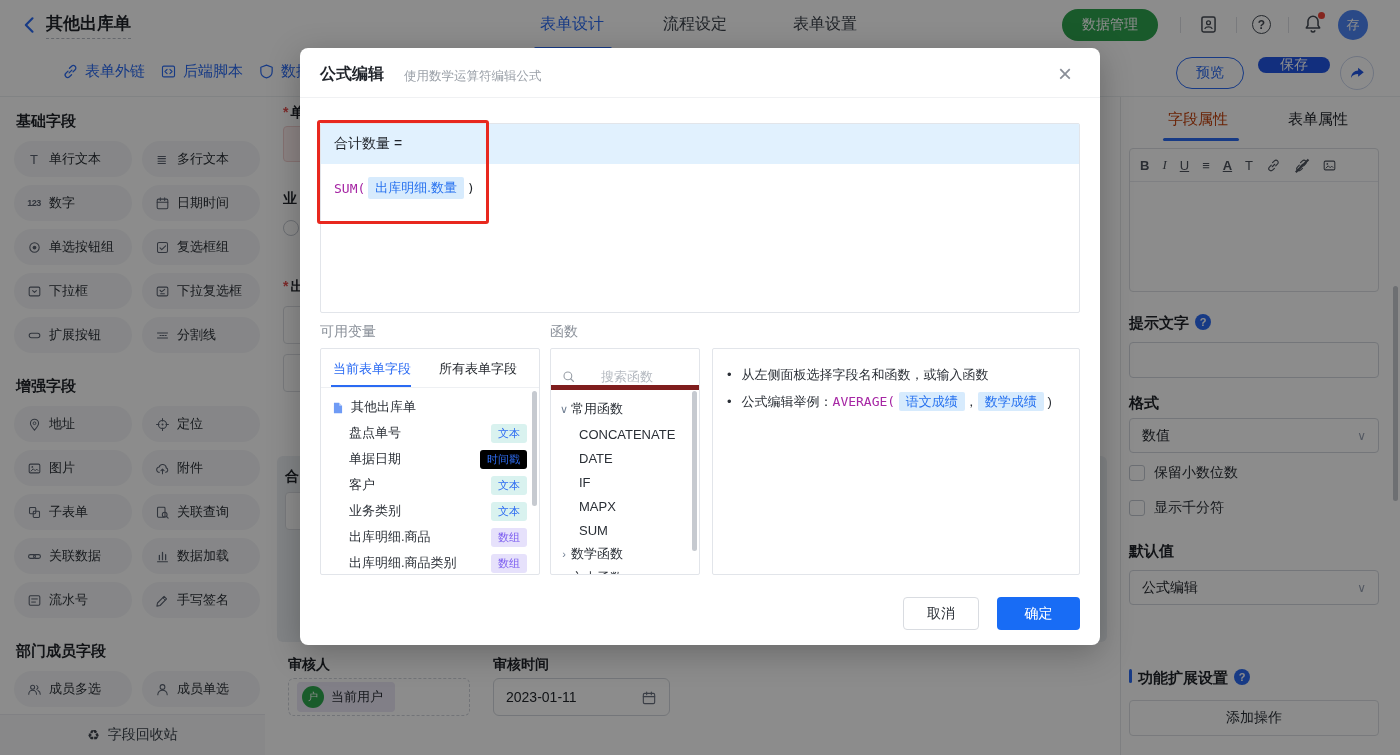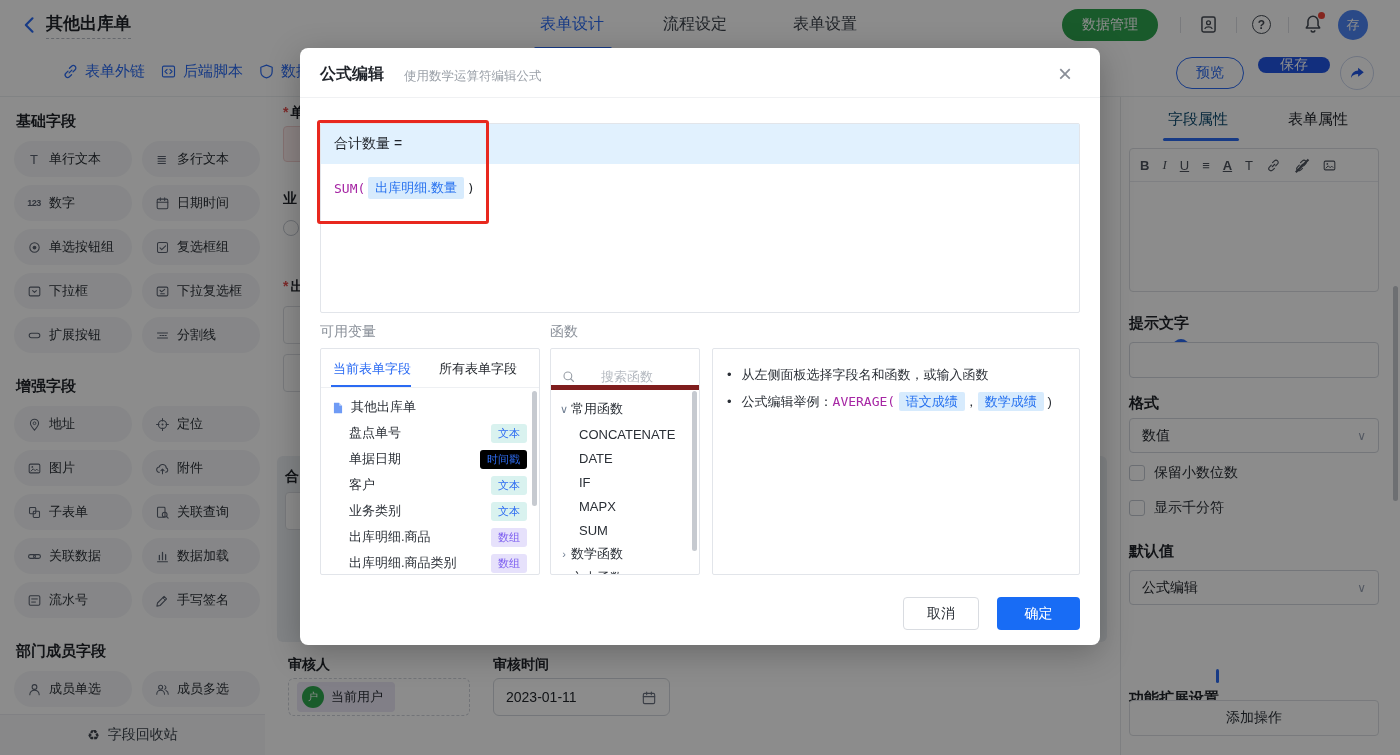--- a/index.html
+++ b/index.html
@@ -43,30 +43,30 @@
   .cell{position:absolute;border:1px solid #dcdfe4;border-radius:4px;background:#fff;box-sizing:border-box;}
   .dashedbox{position:absolute;border:1px dashed #cfd3da;border-radius:6px;background:#fff;display:flex;align-items:center;padding:0 8px;box-sizing:border-box;}
   .userchip{display:flex;align-items:center;gap:7px;background:#ebe7f6;border-radius:4px;padding:4px 12px 4px 5px;font-size:13px;color:#2a2f36;}
   .uavatar{width:22px;height:22px;border-radius:50%;background:#2fa84f;color:#fff;font-size:10px;display:flex;align-items:center;justify-content:center;}
   .datebox{position:absolute;border:1px solid #d4d8de;border-radius:6px;background:#fff;display:flex;align-items:center;justify-content:space-between;padding:0 12px;font-size:14px;color:#1f2329;box-sizing:border-box;}
   .radio-empty{width:16px;height:16px;border:1.5px solid #c4c9d1;border-radius:50%;box-sizing:border-box;background:#fff;}
   .pinkbox{position:absolute;background:#fdeeee;border:1px solid #f2cfcf;border-radius:4px;}
   
   .props{position:absolute;left:1120px;top:96px;width:280px;height:659px;background:#fff;border-left:1px solid #e6e8eb;z-index:1;box-sizing:border-box;}
   .ptab{font-size:15px;cursor:pointer;color:#1f2329;}
-  .ptab.active{color:#0c4a6e;}
+  .ptab.active{color:#c2410c;}
   .rtbox{position:absolute;border:1px solid #dcdfe4;border-radius:4px;background:#fff;box-sizing:border-box;}
   .rttools{height:32px;border-bottom:1px solid #e7eaee;display:flex;align-items:center;gap:13px;padding:0 10px;color:#4d535d;font-size:13px;}
   .rtt{cursor:pointer;display:flex;align-items:center;}
   .rtt.u{text-decoration:underline;}
   .rtt.i{font-style:italic;font-family:"Liberation Serif",serif;}
   .rtt.colA{text-decoration:underline;font-weight:bold;}
   .unlink{position:relative;}
   .unlink:after{content:"";position:absolute;left:-1px;top:7px;width:18px;height:1.6px;background:#4d535d;transform:rotate(-45deg);}
-  .plabel{font-size:15px;font-weight:bold;color:#1f2329;display:flex;align-items:flex-end;gap:6px;flex-direction:column;}
+  .plabel{font-size:15px;font-weight:bold;color:#1f2329;display:flex;align-items:flex-start;gap:6px;}
   .qblue{width:16px;height:16px;background:#2b6bf3;border-radius:50%;color:#fff;font-size:11px;font-weight:bold;display:flex;align-items:center;justify-content:center;}
   .pinput{position:absolute;border:1px solid #d4d8de;border-radius:4px;background:#fff;box-sizing:border-box;}
   .pselect{position:absolute;border:1px solid #d4d8de;border-radius:4px;background:#fff;display:flex;align-items:center;justify-content:space-between;padding:0 12px;font-size:14px;color:#1f2329;box-sizing:border-box;cursor:pointer;}
   .selchev{color:#98a2b3;font-size:12px;}
   .chkrow{position:absolute;display:flex;align-items:center;gap:9px;font-size:14px;color:#2a2f36;}
   .chk{width:16px;height:16px;border:1.5px solid #c4c9d1;border-radius:3px;background:#fff;box-sizing:border-box;}
   .pbtn{position:absolute;border:1px solid #dcdfe4;border-radius:4px;background:#fff;display:flex;align-items:center;justify-content:center;gap:6px;font-size:14px;color:#2a2f36;cursor:pointer;box-sizing:border-box;}
   .fxg{font-style:italic;font-family:"Liberation Serif",serif;color:#6b7280;}
   .bluebar{width:3px;height:14px;background:#2b6bf3;border-radius:2px;}
   .scrollthumb{position:absolute;background:#c6cad0;border-radius:3px;}
@@ -431,32 +431,32 @@
             </svg>
           </span>
           <span>手写签名</span>
         </div>
     </div>
     <div class="sec-title">部门成员字段</div>
     <div class="fgrid">
       <div class="fitem">
           <span class="fic">
             <svg class="ic" width="15" height="15">
+              <use href="#i-people"></use>
+            </svg>
+          </span>
+          <span>成员多选</span>
+        </div>
+      <div class="fitem">
+          <span class="fic">
+            <svg class="ic" width="15" height="15">
               <use href="#i-person"></use>
             </svg>
           </span>
           <span>成员单选</span>
-        </div>
-      <div class="fitem">
-          <span class="fic">
-            <svg class="ic" width="15" height="15">
-              <use href="#i-people"></use>
-            </svg>
-          </span>
-          <span>成员多选</span>
         </div>
       <div class="fitem"></div>
       <div class="fitem"></div>
     </div>
     <div class="recycle-bar">
         <span>♻</span>
         <span>字段回收站</span>
       </div>
   </aside>
 

